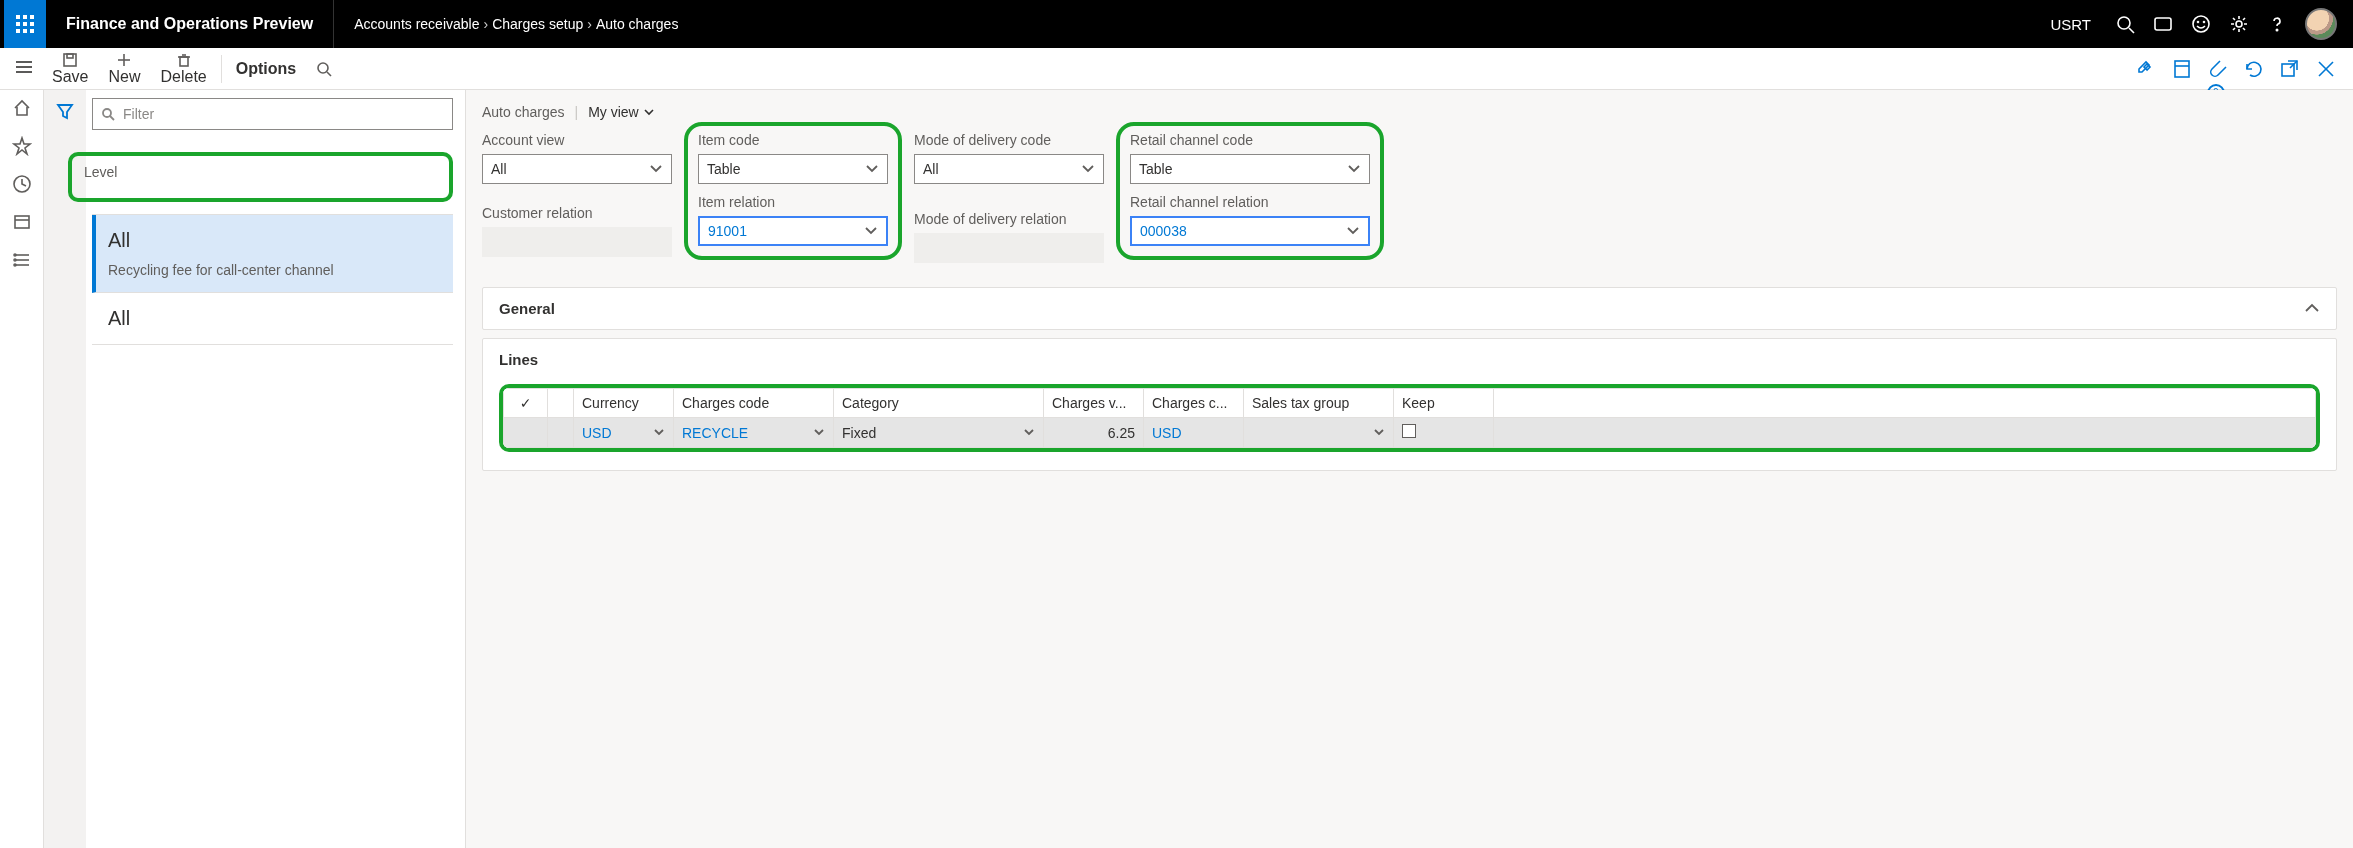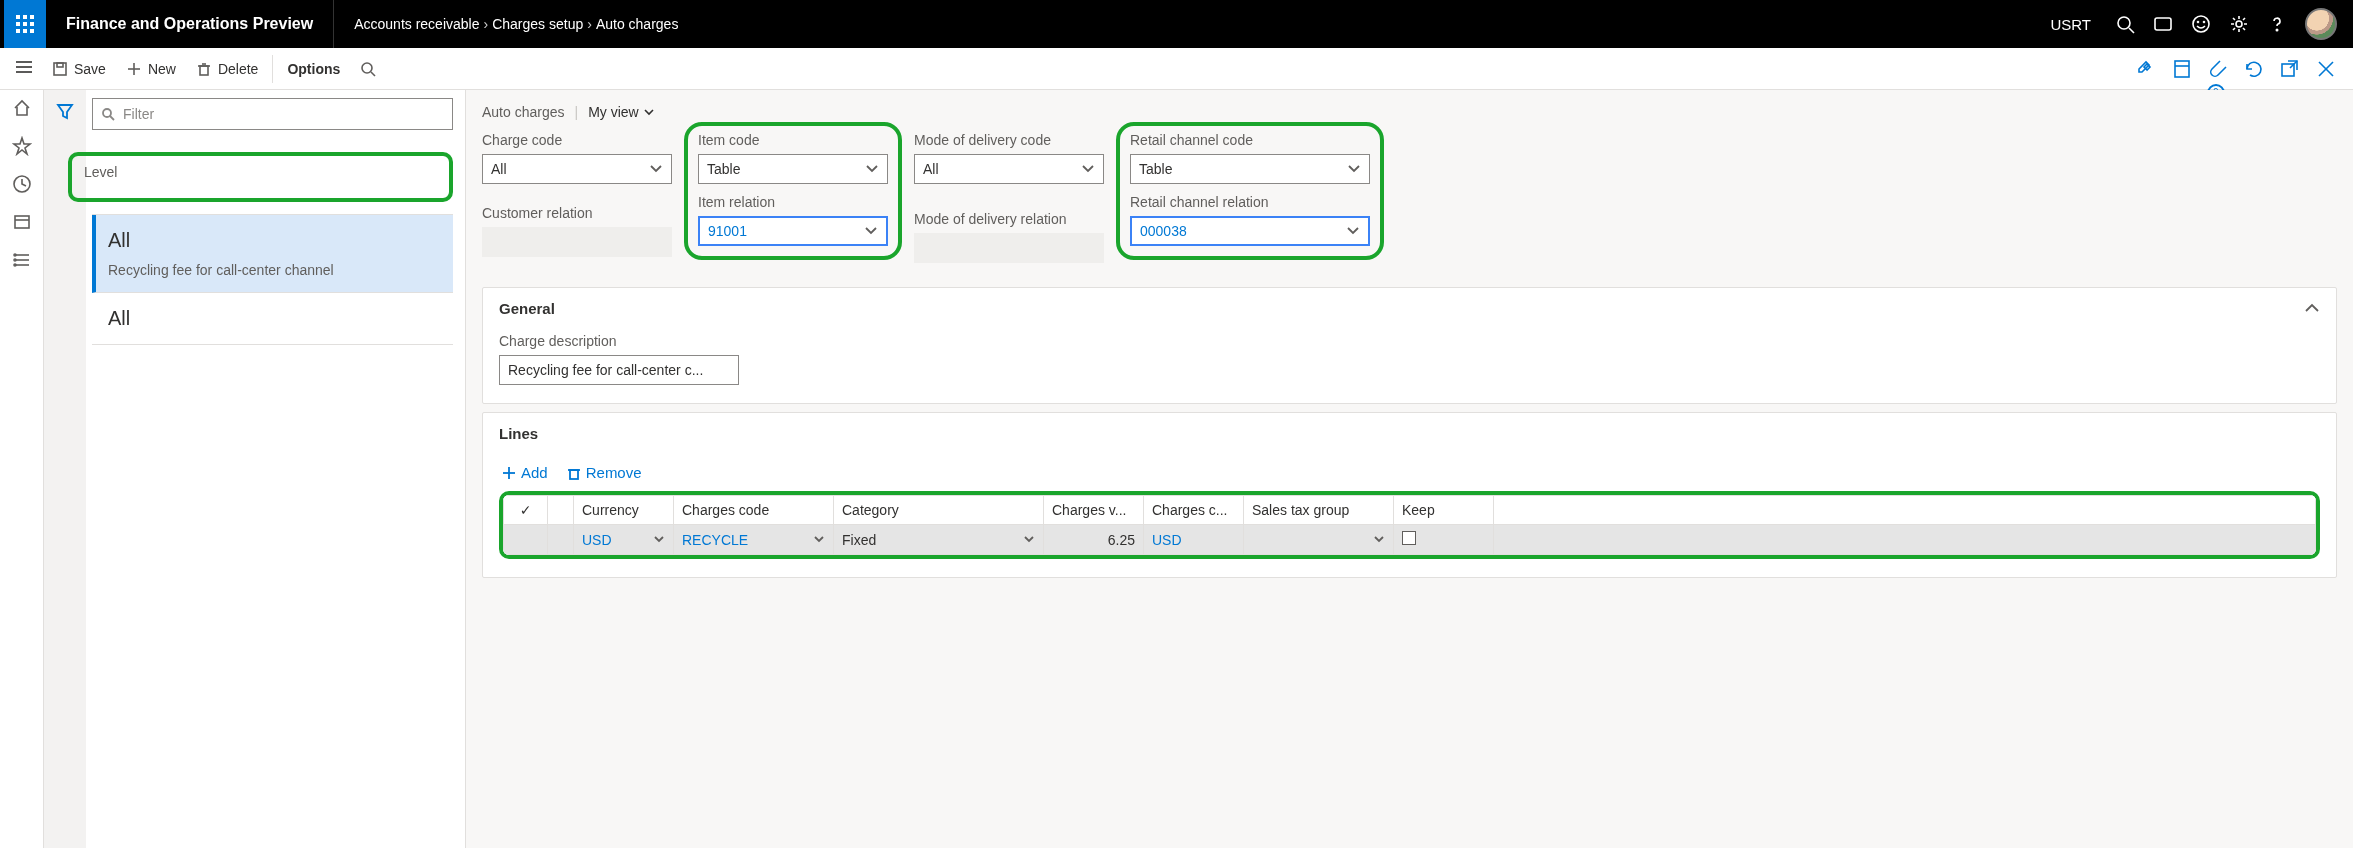--- a/index.html
+++ b/index.html
@@ -45,22 +45,22 @@
     border:2px solid #777;
   }
   
   .actionbar {
     height:42px; background:#fff; border-bottom:1px solid #e1dfdd;
     display:flex; align-items:center; padding:0 6px;
   }
   .hamburger { width:36px; text-align:center; cursor:pointer; }
   .hamburger svg { width:20px; height:20px; stroke:#323130; fill:none; stroke-width:1.6; }
   .action-btn {
-    display:flex; align-items:center; gap:6px; padding:6px 10px; cursor:pointer;
-    color:#323130; font-size:14px;
+    display:flex; align-items:center; padding:6px 10px; cursor:pointer;
+    color:#323130; font-size:16px;flex-direction:column;
   }
   .action-btn svg { width:16px; height:16px; stroke:#605e5c; fill:none; stroke-width:1.6; }
   .action-sep { width:1px; height:28px; background:#e1dfdd; margin:0 4px; }
   .action-btn.options { font-weight:600; }
   .right-icons { display:flex; align-items:center; gap:14px; margin-left:auto; padding-right:10px; }
   .ri { width:22px; height:22px; }
   .ri svg { width:22px; height:22px; }
   .ri.blue svg { stroke:#0078d4; fill:none; stroke-width:1.6; }
   .pill {
     border:2px solid #0078d4; border-radius:10px; color:#0078d4;
@@ -362,21 +362,21 @@
       <span class="view">
         <span>My view</span>
         <svg width="12" height="12">
             <path d="M2 4l4 4 4-4" stroke="#323130" fill="none" stroke-width="1.6"></path>
           </svg>
       </span>
     </div>
 
     <div class="field-row">
       <div class="fieldblock">
-        <div class="fieldlabel">Charge code</div>
+        <div class="fieldlabel">Account view</div>
         <div class="select">
           <span>All</span>
           <svg>
               <path d="M2 4l5 5 5-5"></path>
             </svg>
         </div>
       </div>
       <div class="greenwrap">
         <div class="hl-green-inline">
           <div class="fieldblock">
@@ -435,49 +435,27 @@
       <div class="readonly"></div>
     </div>
 
     <div class="fasttab">
       <div class="ft-hdr">
         <span>General</span>
         <svg>
             <path d="M2 10l6-6 6 6"></path>
           </svg>
       </div>
-      <div class="ft-body">
-        <div class="fieldlabel">Charge description</div>
-        <div class="textinput">
-          <span>Recycling fee for call-center c...</span>
-        </div>
-      </div>
     </div>
 
     <div class="fasttab">
       <div class="ft-hdr">
         <span>Lines</span>
       </div>
       <div class="ft-body">
-        <div class="lines-actions">
-          <div class="link-btn">
-            <svg>
-                <line x1="8" y1="2" x2="8" y2="14"></line>
-                <line x1="2" y1="8" x2="14" y2="8"></line>
-              </svg>
-            <span>Add</span>
-          </div>
-          <div class="link-btn">
-            <svg>
-                <rect x="4" y="5" width="8" height="9"></rect>
-                <line x1="2" y1="5" x2="14" y2="5"></line>
-              </svg>
-            <span>Remove</span>
-          </div>
-        </div>
         <div class="grid-hl">
           <table class="grid">
             <colgroup>
               <col style="width:44px">
                 <col style="width:26px">
                 <col style="width:100px">
                 <col style="width:160px">
               <col style="width:210px">
                 <col style="width:100px">
                 <col style="width:100px">

